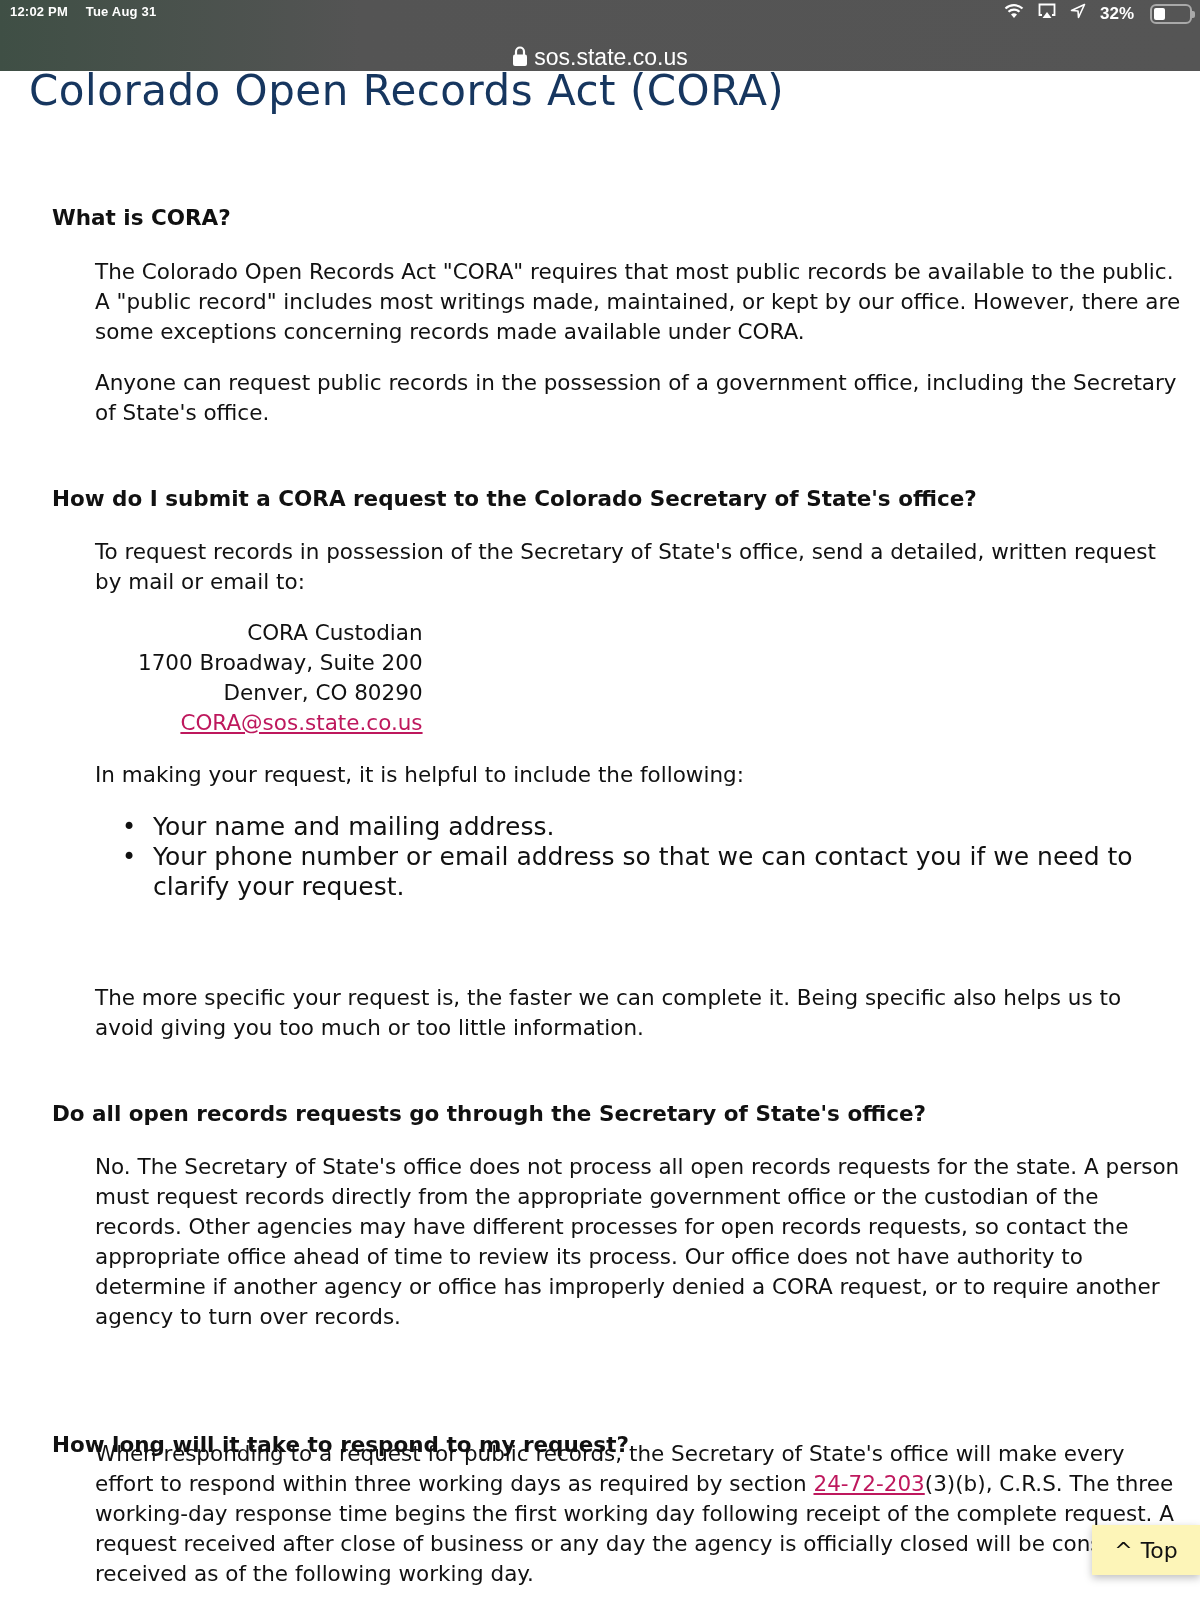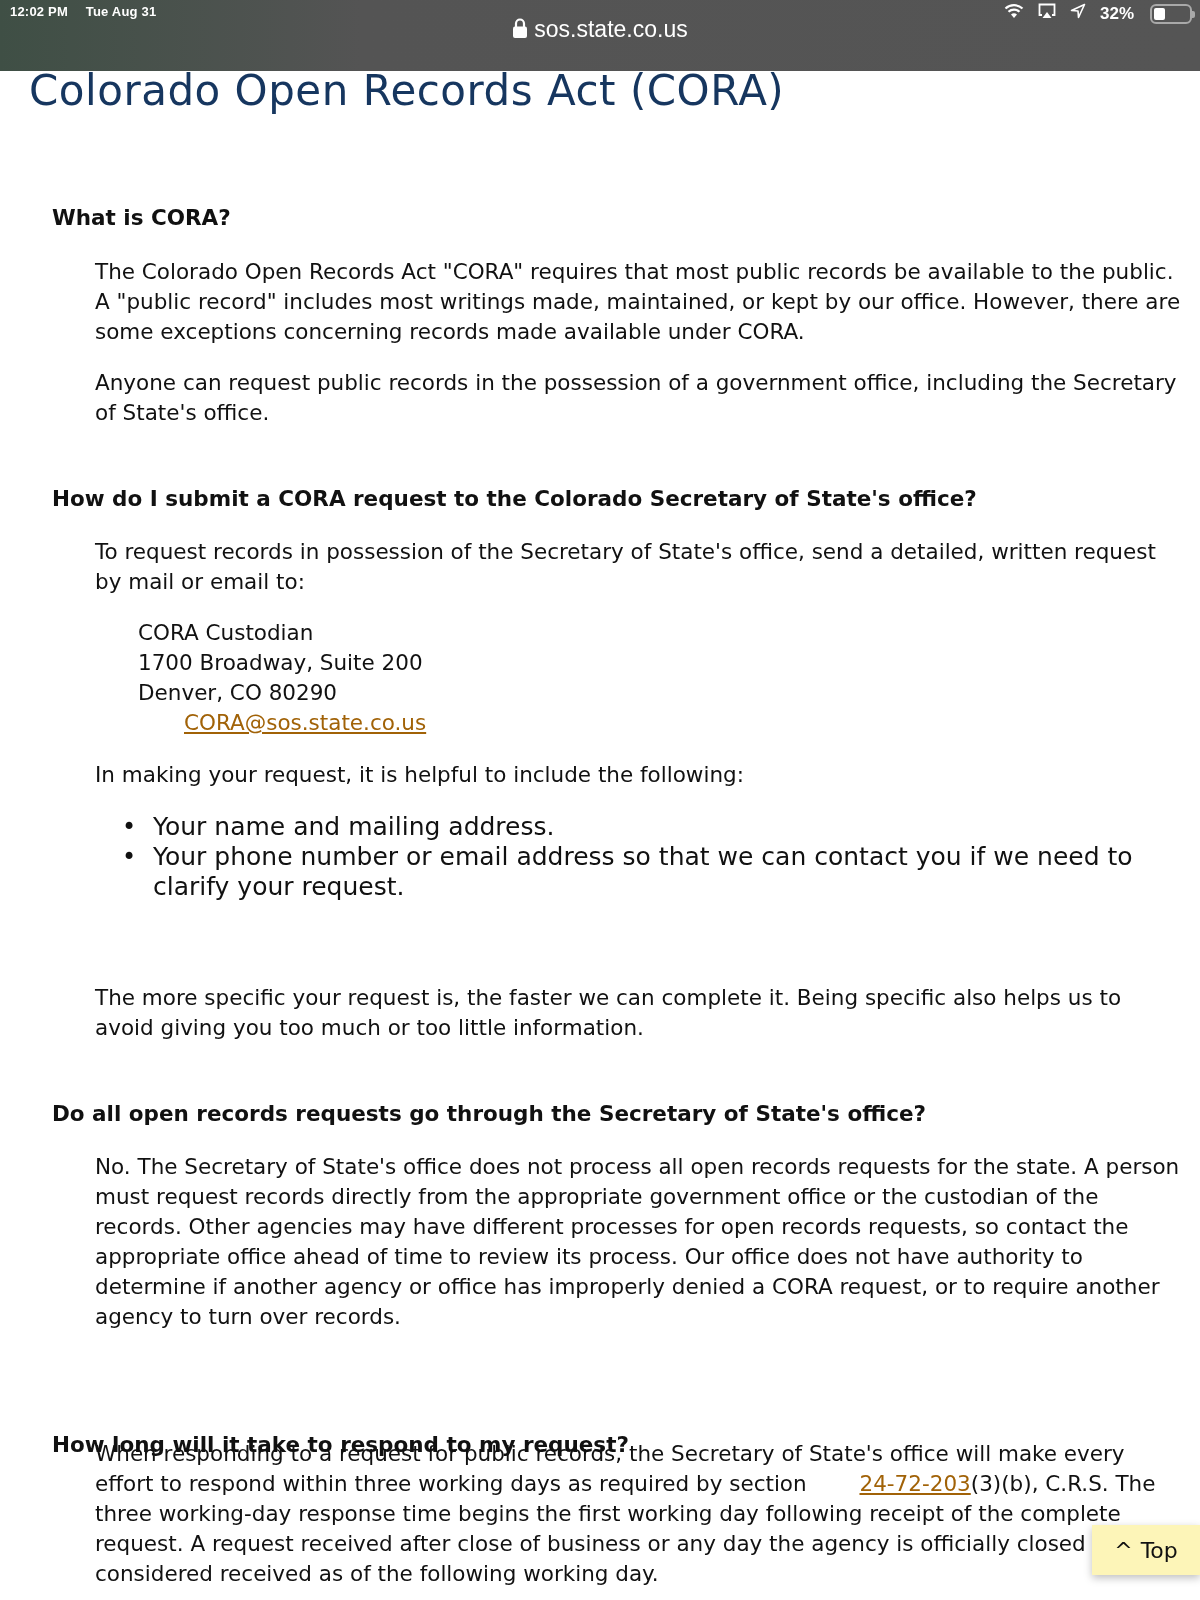--- a/index.html
+++ b/index.html
@@ -7,36 +7,36 @@
   body { font-family: "DejaVu Sans", sans-serif; color: #111111; position: relative; }
 
   .statusbar {
     position: absolute; left: 0; top: 0; width: 1200px; height: 71px;
     background: linear-gradient(90deg, #3f4f45 0%, #545454 30%, #555555 100%);
     color: #ffffff;
   }
   .status-left { position: absolute; left: 10px; top: 4px; font-size: 13px; font-weight: bold; font-family: "Liberation Sans", sans-serif; letter-spacing: 0.2px; }
   .status-left span { margin-right: 14px; }
   .status-right { position: absolute; right: 8px; top: 3px; display: flex; align-items: center; gap: 14px; font-size: 17px; font-weight: bold; font-family: "Liberation Sans", sans-serif; }
-  .url { position: absolute; left: 0; right: 0; top: 16px; text-align: center; font-size: 23px; font-family: "Liberation Sans", sans-serif; color: #ffffff; }
+  .url { position: absolute; left: 0; right: 0; top: 44px; text-align: center; font-size: 23px; font-family: "Liberation Sans", sans-serif; color: #ffffff; }
   .url .lock { display: inline-block; vertical-align: -2px; margin-right: 6px; }
 
   .battery { width: 42px; height: 20px; border: 2px solid #a9a9a9; border-radius: 6px; position: relative; margin-left: 2px; }
   .battery::after { content: ""; position: absolute; right: -5px; top: 5px; width: 3px; height: 7px; background: #a9a9a9; border-radius: 0 2px 2px 0; }
   .battery .level { position: absolute; left: 2px; top: 2px; bottom: 2px; width: 11px; background: #ffffff; border-radius: 2px; }
 
   .page-title {
     position: absolute; left: 29px; top: 66px;
     font-size: 42px; font-weight: normal; color: #16365f; letter-spacing: 0.5px;
   }
 
   .section-h { position: absolute; left: 52px; font-size: 21.5px; font-weight: bold; color: #111; }
   .para { position: absolute; left: 95px; width: 1090px; font-size: 21.5px; line-height: 30px; color: #111; }
   .addr { position: absolute; left: 138px; font-size: 21.5px; line-height: 30px; }
-  .link { color: #a16207; text-decoration: underline; margin-left: 46px; }
+  .link { color: #be185d; text-decoration: underline; }
   .bullets { position: absolute; left: 122px; width: 1060px; font-size: 25px; line-height: 30px; list-style: none; }
   .bullets li { position: relative; padding-left: 31px; }
   .bullets li::before { content: "•"; position: absolute; left: 0; top: 0; font-size: 24px; }
 
   .top-btn {
     position: absolute; left: 1092px; top: 1525px; width: 108px; height: 50px;
     background: #fdf5b8; color: #111; font-size: 22px;
     display: flex; align-items: center; justify-content: center; gap: 8px;
     box-shadow: 0 3px 8px rgba(0,0,0,0.25);
   }
@@ -84,21 +84,21 @@
 </div>
 
 <h1 class="page-title">Colorado Open Records Act (CORA)</h1>
 
 <h2 class="section-h" style="top:205px;">What is CORA?</h2>
 <p class="para" style="top:257px;">The Colorado Open Records Act "CORA" requires that most public records be available to the public. A "public record" includes most writings made, maintained, or kept by our office. However, there are some exceptions concerning records made available under CORA.</p>
 <p class="para" style="top:368px;">Anyone can request public records in the possession of a government office, including the Secretary of State's office.</p>
 
 <h2 class="section-h" style="top:486px;">How do I submit a CORA request to the Colorado Secretary of State's office?</h2>
 <p class="para" style="top:537px;">To request records in possession of the Secretary of State's office, send a detailed, written request by mail or email to:</p>
-<div class="addr" style="top:618px;">
+<div class="addr" style="top:618px;text-align:right;">
   <div>CORA Custodian</div>
   <div>1700 Broadway, Suite 200</div>
   <div>Denver, CO 80290</div>
   <a class="link">CORA@sos.state.co.us</a>
 </div>
 <p class="para" style="top:760px;">In making your request, it is helpful to include the following:</p>
 <ul class="bullets" style="top:812px;">
   <li>Your name and mailing address.</li>
   <li>Your phone number or email address so that we can contact you if we need to clarify your request.</li>
 </ul>

